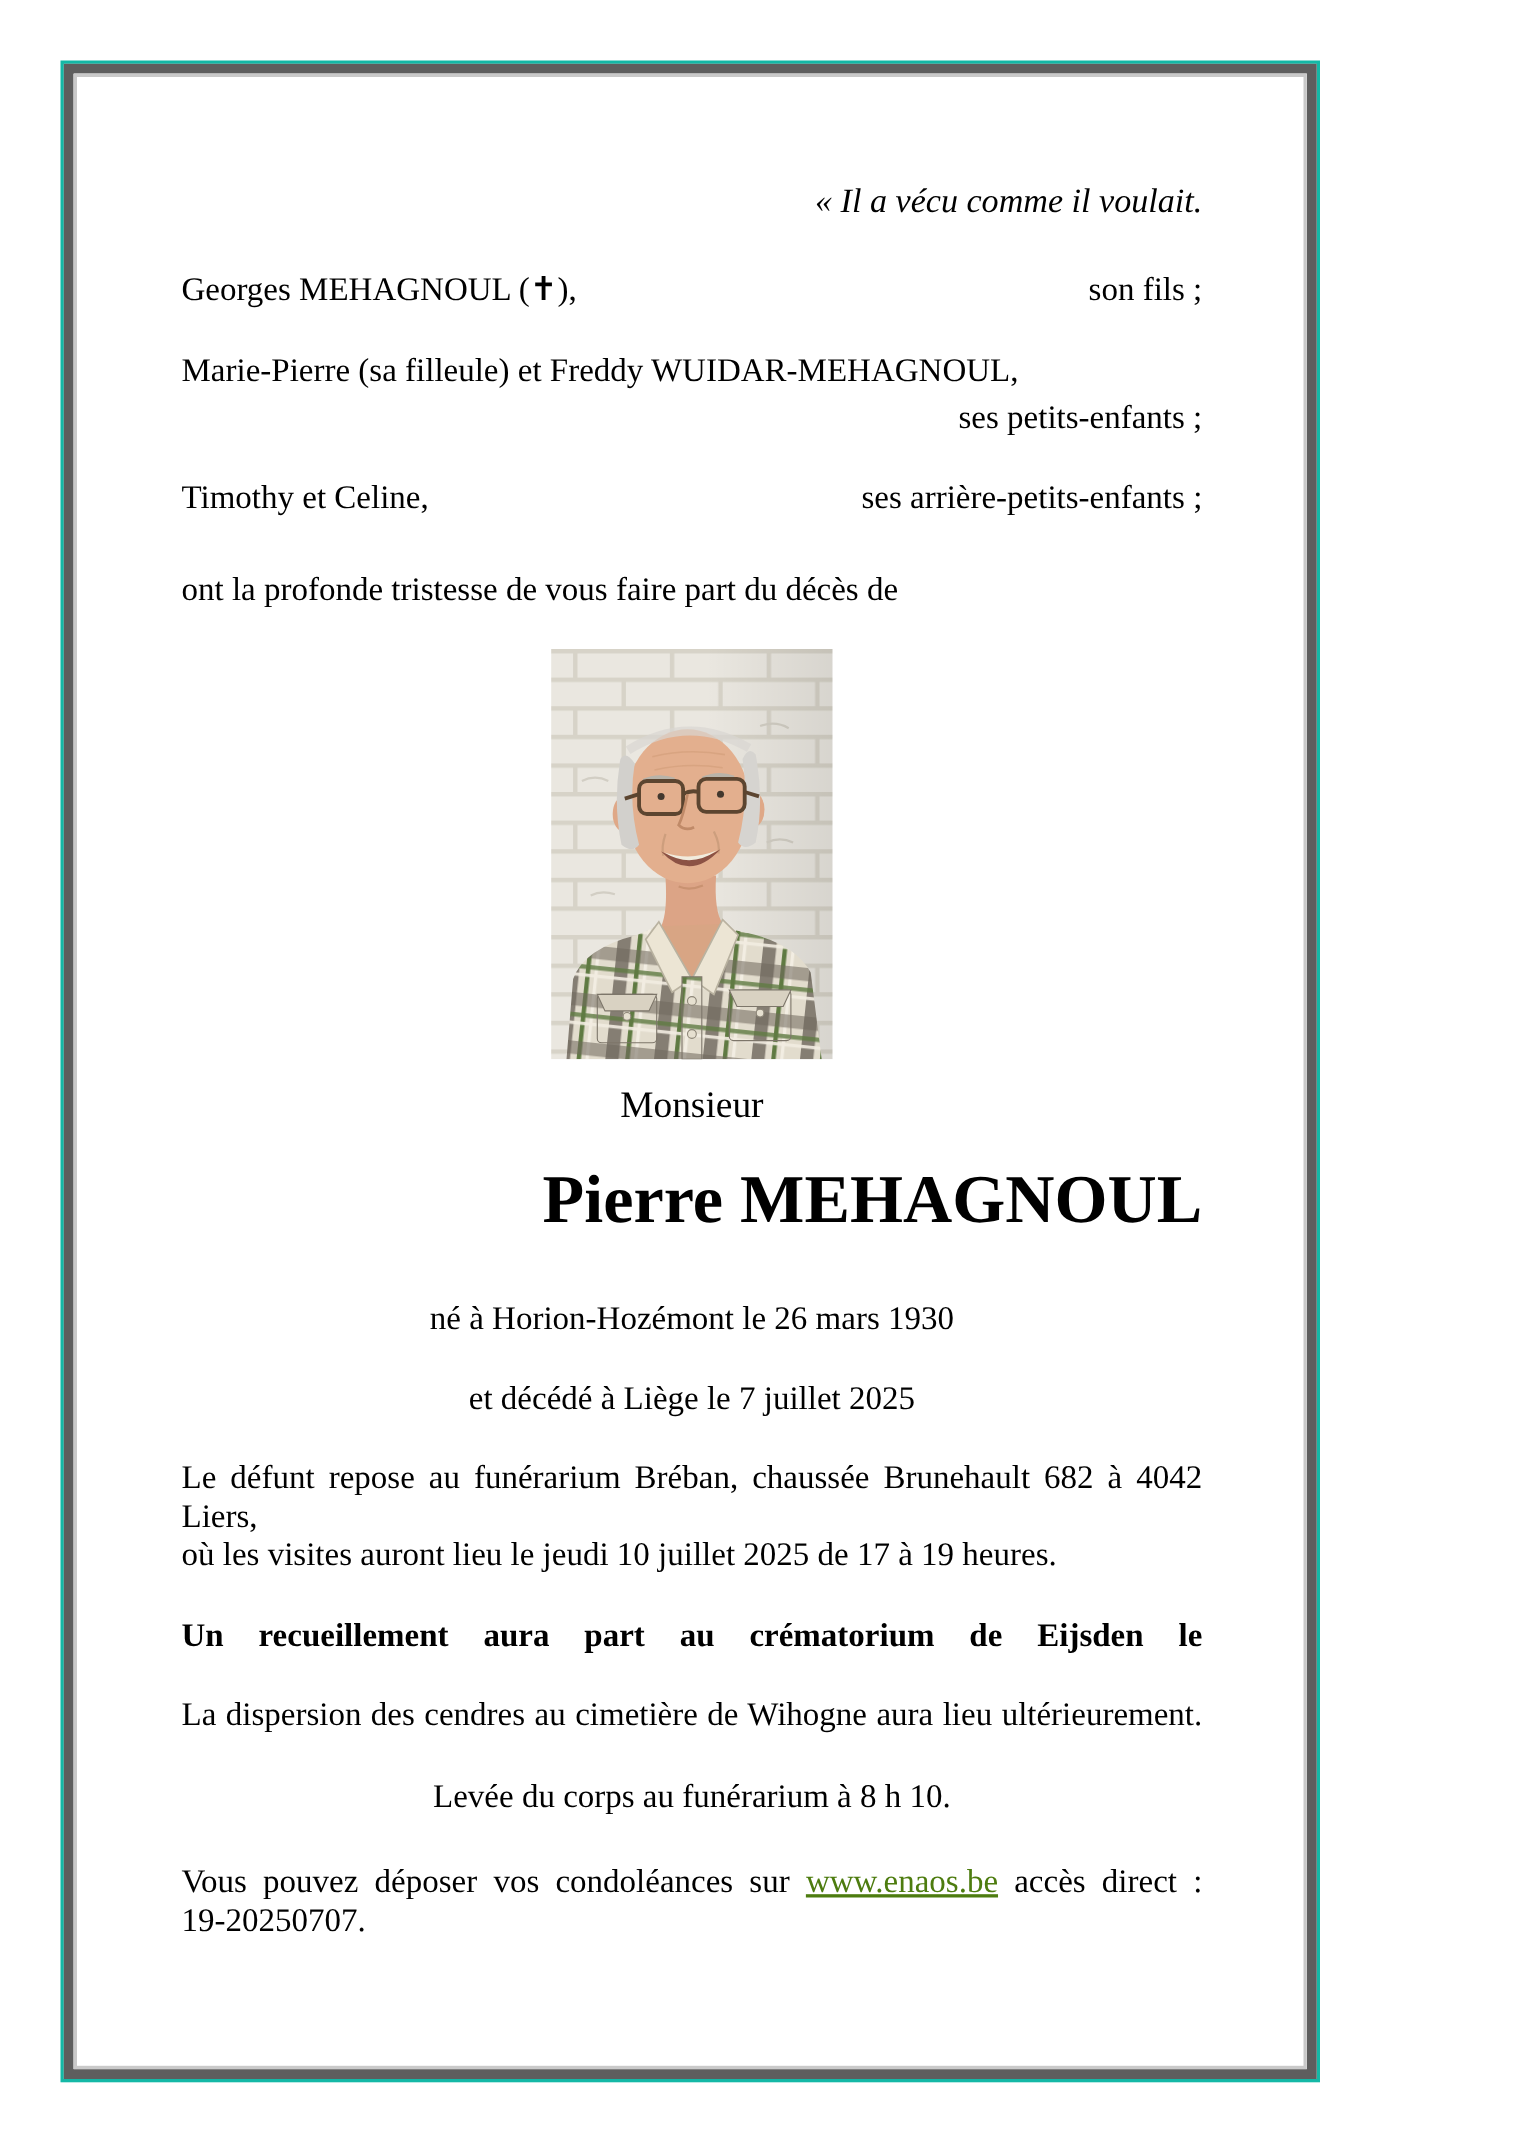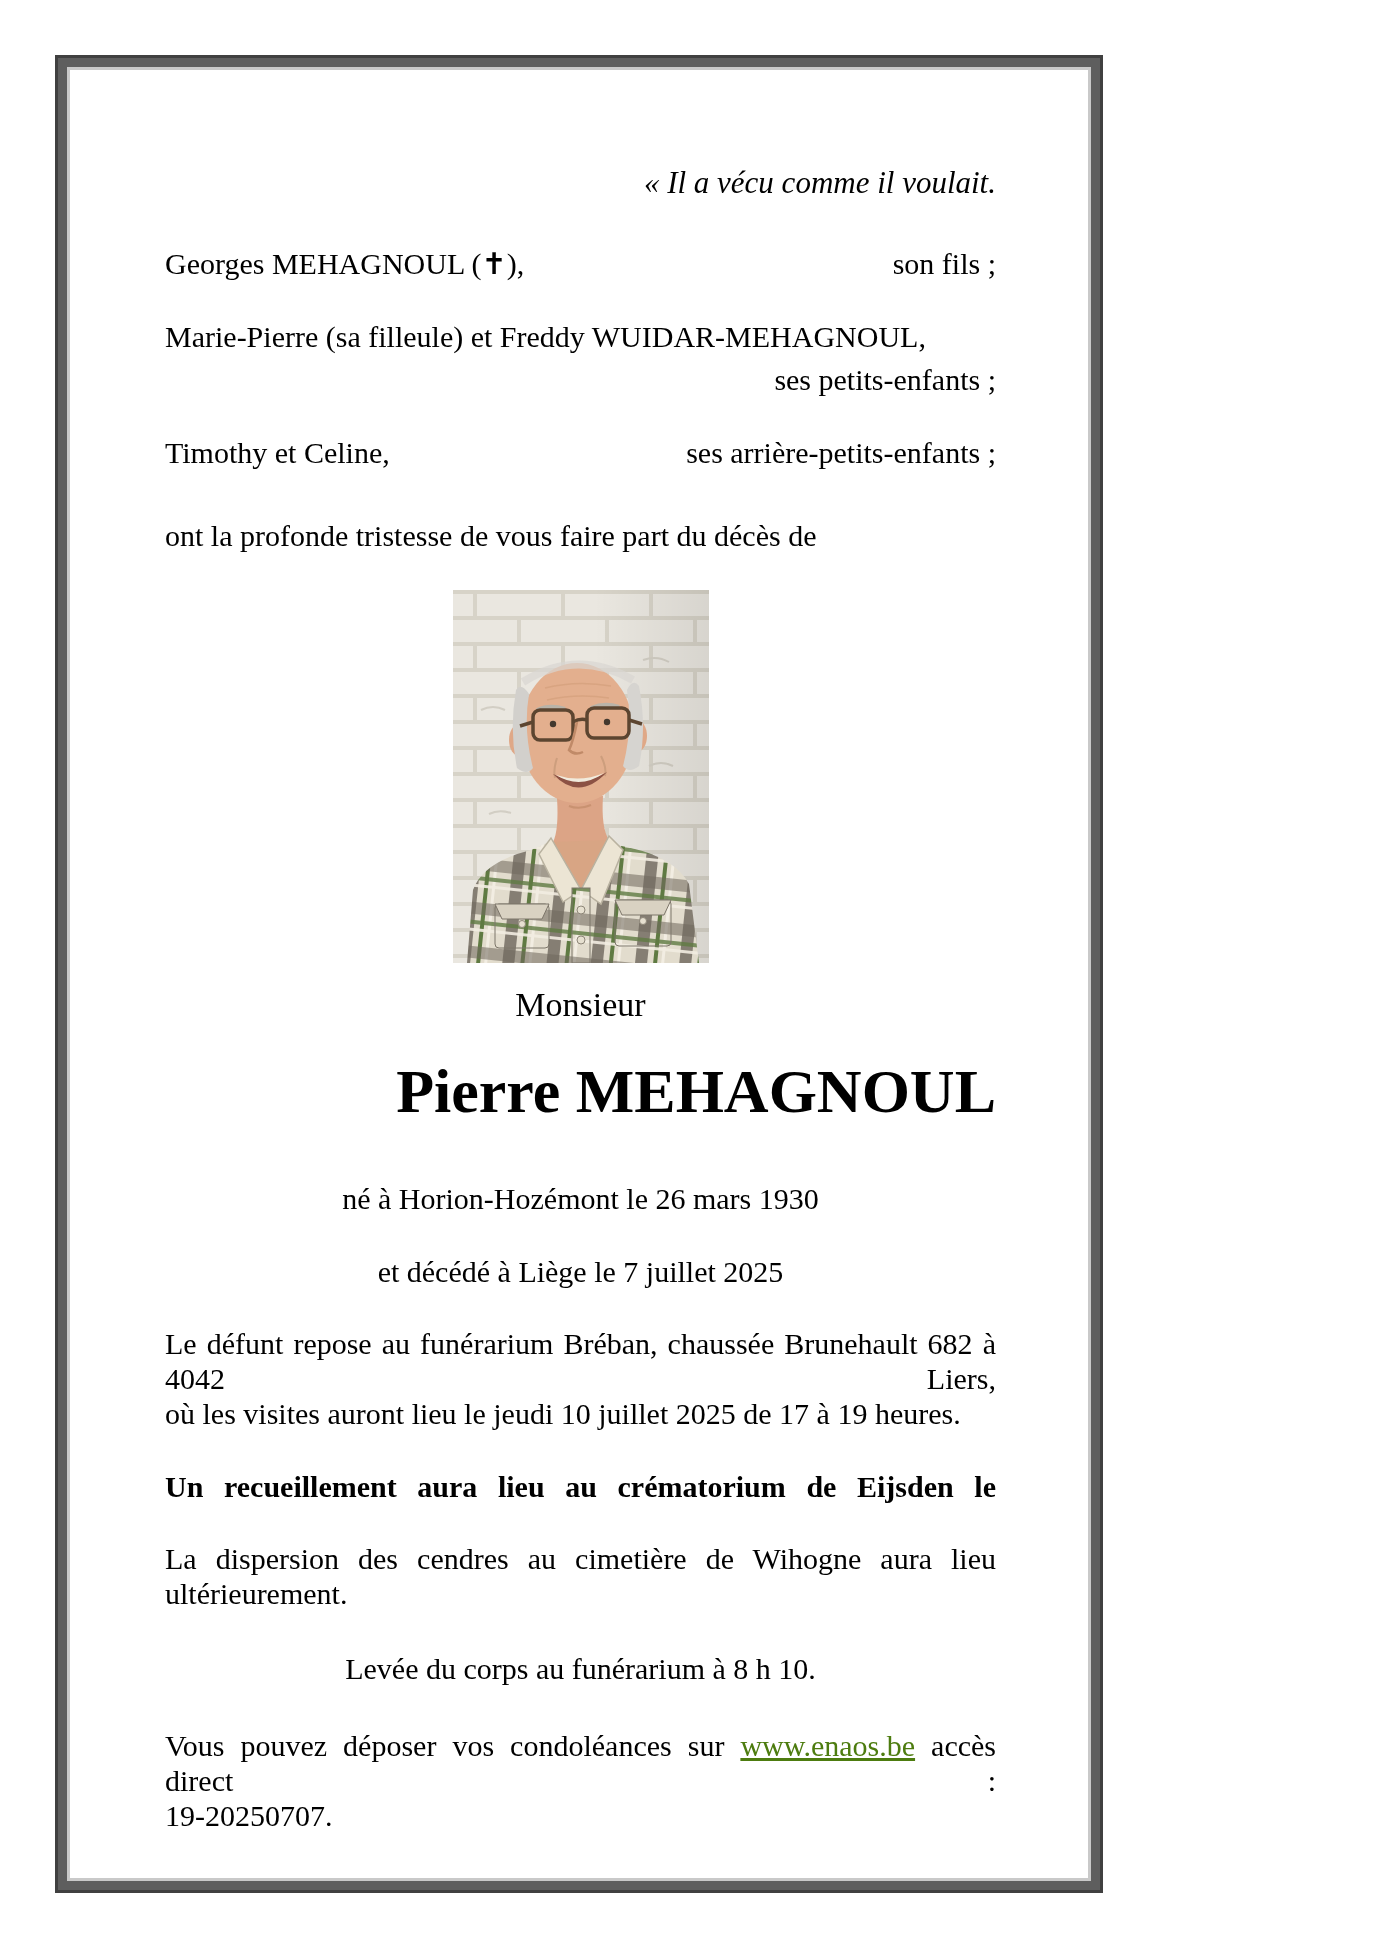--- a/index.html
+++ b/index.html
@@ -1,22 +1,22 @@
 <!DOCTYPE html>
 <html><head>
 <meta charset="utf-8">
 <style>
   html,body { margin:0; padding:0; }
   body {
     width:1378px; height:1949px; background:#ffffff; position:relative;
     font-family:"Liberation Serif","DejaVu Serif","DejaVu Sans",serif;
     color:#000;
   }
-  .frame  { position:absolute; left:55px; top:55px; width:1048px; height:1838px;
-            border:3px solid #404040; box-sizing:border-box; }
+  .frame  { position:absolute; left:55px; top:55px; width:1145px; height:1838px;
+            border:3px solid #14b8a6; box-sizing:border-box; }
   .band   { width:100%; height:100%; border:9px solid #5e5e5e; box-sizing:border-box; }
   .liner  { width:100%; height:100%; border:3px solid #c9c9c9; box-sizing:border-box; background:#fff; }
   .content{ width:100%; height:100%; box-sizing:border-box; padding:95px 92px 0 95px;
             font-size:30px; line-height:35px; }
 
   .quote   { text-align:right; font-style:italic; font-size:31px; margin-bottom:46px; }
   .row     { display:flex; justify-content:space-between; align-items:baseline; }
   .right   { text-align:right; }
   .center  { text-align:center; }
   .bold    { font-weight:bold; }
@@ -143,21 +143,21 @@
       <div class="center mb38">né à Horion-Hozémont le 26 mars 1930</div>
 
       <div class="center mb37">et décédé à Liège le 7 juillet 2025</div>
 
       <div class="mb38">
         <div class="jlast">Le défunt repose au funérarium Bréban, chaussée Brunehault 682 à 4042 Liers,</div>
         <div>où les visites auront lieu le jeudi 10 juillet 2025 de 17 à 19 heures.</div>
       </div>
 
       <div class="bold mb37">
-        <div class="jlast">Un recueillement aura lieu au crématorium de Eijsden le</div>
+        <div class="jlast">Un recueillement aura part au crématorium de Eijsden le</div>
       </div>
 
       <div class="jlast mb40">La dispersion des cendres au cimetière de Wihogne aura lieu ultérieurement.</div>
 
       <div class="center mb42">Levée du corps au funérarium à 8 h 10.</div>
 
       <div>
         <div class="jlast"><span>Vous pouvez déposer vos condoléances sur</span> <a class="link" href="#">www.enaos.be</a> <span>accès direct :</span></div>
         <div>19-20250707.</div>
       </div>

